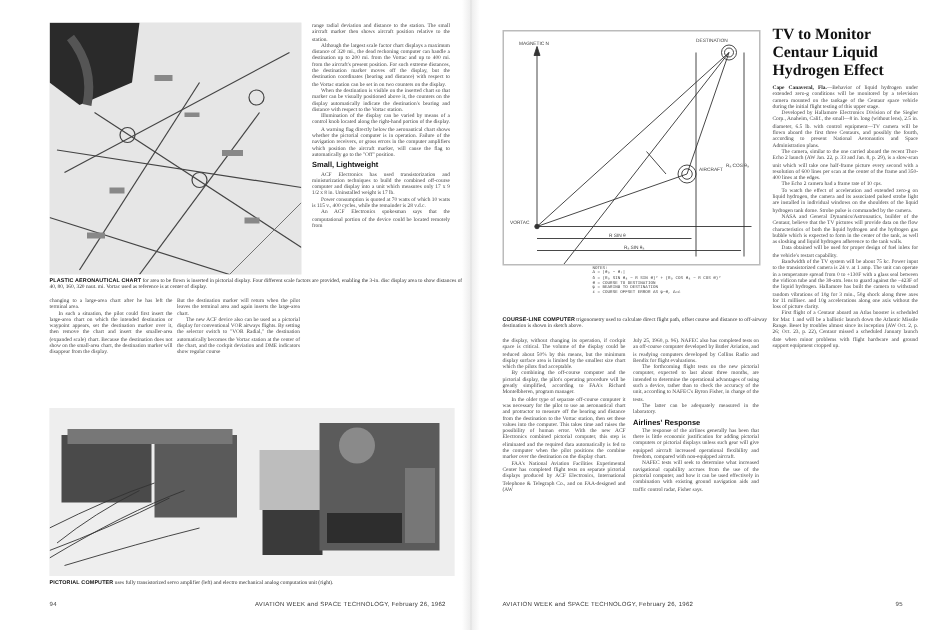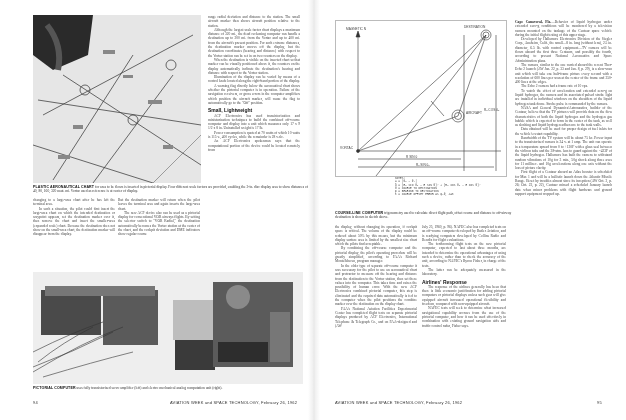--- a/index.html
+++ b/index.html
@@ -155,20 +155,21 @@
 <div class="abs col" style="left:422px;top:225px;width:84px;">
   <p style="text-indent:0">July 25, 1960, p. 96). NAFEC also has completed tests on an off-course computer developed by Butler Aviation, and is readying computers developed by Collins Radio and Bendix for flight evaluations.</p>
   <p>The forthcoming flight tests on the new pictorial computer, expected to last about three months, are intended to determine the operational advantages of using such a device, rather than to check the accuracy of the unit, according to NAFEC's Byron Fisher, in charge of the tests.</p>
   <p>The latter can be adequately measured in the laboratory.</p>
   <div class="subhead">Airlines' Response</div>
   <p>The response of the airlines generally has been that there is little economic justification for adding pictorial computers or pictorial displays unless such gear will give equipped aircraft increased operational flexibility and freedom, compared with non-equipped aircraft.</p>
   <p>NAFEC tests will seek to determine what increased navigational capability accrues from the use of the pictorial computer, and how it can be used effectively in combination with existing ground navigation aids and traffic control radar, Fisher says.</p>
 </div>
 
 <div class="abs" style="left:515px;top:18px;width:97px;">
+  <div class="headline">TV to Monitor Centaur Liquid Hydrogen Effect</div>
   <div class="col" style="margin-top:2px;">
     <p style="text-indent:0"><b style="color:#222;">Cape Canaveral, Fla.</b><span>—Behavior of liquid hydrogen under extended zero-g conditions will be monitored by a television camera mounted on the tankage of the Centaur space vehicle during the initial flight testing of this upper stage.</span></p>
     <p>Developed by Hallamore Electronics Division of the Siegler Corp., Anaheim, Calif., the small—8 in. long (without lens), 2.5 in. diameter, 6.5 lb. with control equipment—TV camera will be flown aboard the first three Centaurs, and possibly the fourth, according to present National Aeronautics and Space Administration plans.</p>
     <p>The camera, similar to the one carried aboard the recent Thor-Echo 2 launch (AW Jan. 22, p. 33 and Jan. 8, p. 29), is a slow-scan unit which will take one half-frame picture every second with a resolution of 600 lines per scan at the center of the frame and 350-400 lines at the edges.</p>
     <p>The Echo 2 camera had a frame rate of 10 cps.</p>
     <p>To watch the effect of acceleration and extended zero-g on liquid hydrogen, the camera and its associated pulsed strobe light are installed in individual windows on the shoulders of the liquid hydrogen tank dome. Strobe pulse is commanded by the camera.</p>
     <p>NASA and General Dynamics/Astronautics, builder of the Centaur, believe that the TV pictures will provide data on the flow characteristics of both the liquid hydrogen and the hydrogen gas bubble which is expected to form in the center of the tank, as well as sloshing and liquid hydrogen adherence to the tank walls.</p>
     <p>Data obtained will be used for proper design of fuel inlets for the vehicle's restart capability.</p>
     <p>Bandwidth of the TV system will be about 75 kc. Power input to the transistorized camera is 24 v. at 1 amp. The unit can operate in a temperature spread from 0 to +130F with a glass seal between the vidicon tube and the 38-atm. lens to guard against the −423F of the liquid hydrogen. Hallamore has built the camera to withstand random vibrations of 10g for 3 min., 50g shock along three axes for 11 millisec. and 10g accelerations along one axis without the loss of picture clarity.</p>
     <p>First flight of a Centaur aboard an Atlas booster is scheduled for Mar. 1 and will be a ballistic launch down the Atlantic Missile Range. Beset by troubles almost since its inception (AW Oct. 2, p. 26; Oct. 23, p. 22), Centaur missed a scheduled January launch date when minor problems with flight hardware and ground support equipment cropped up.</p>

